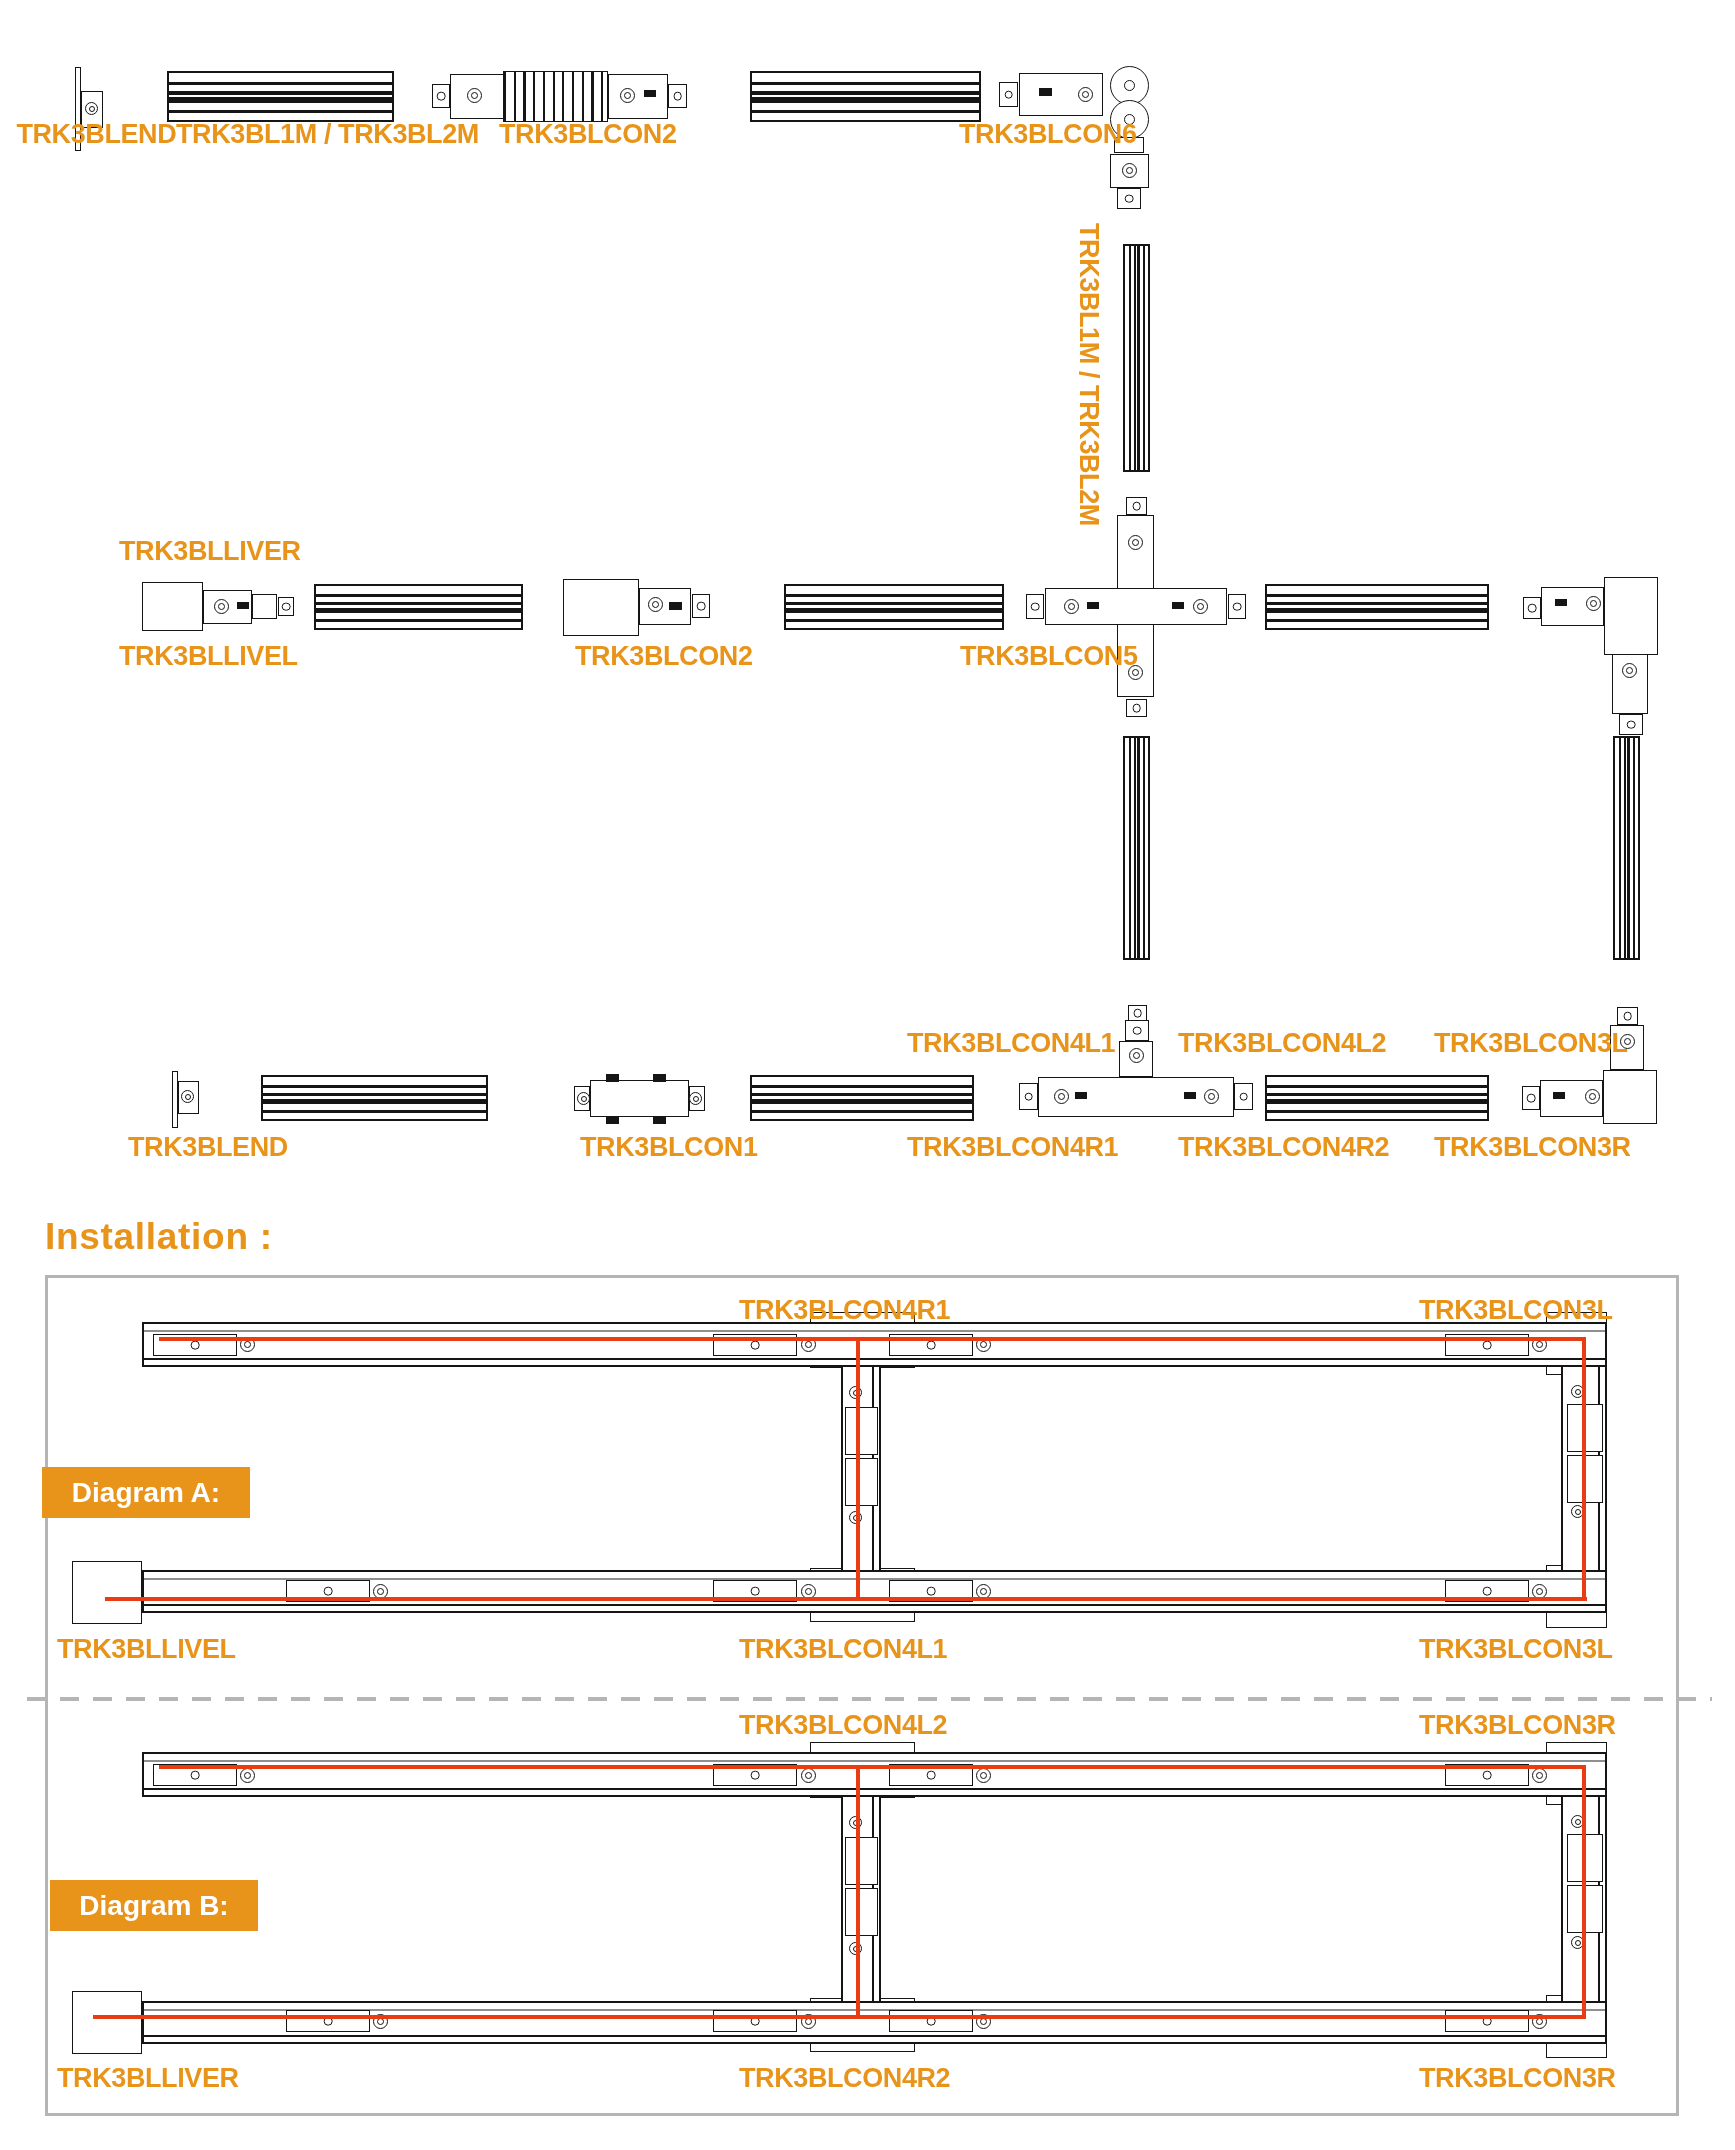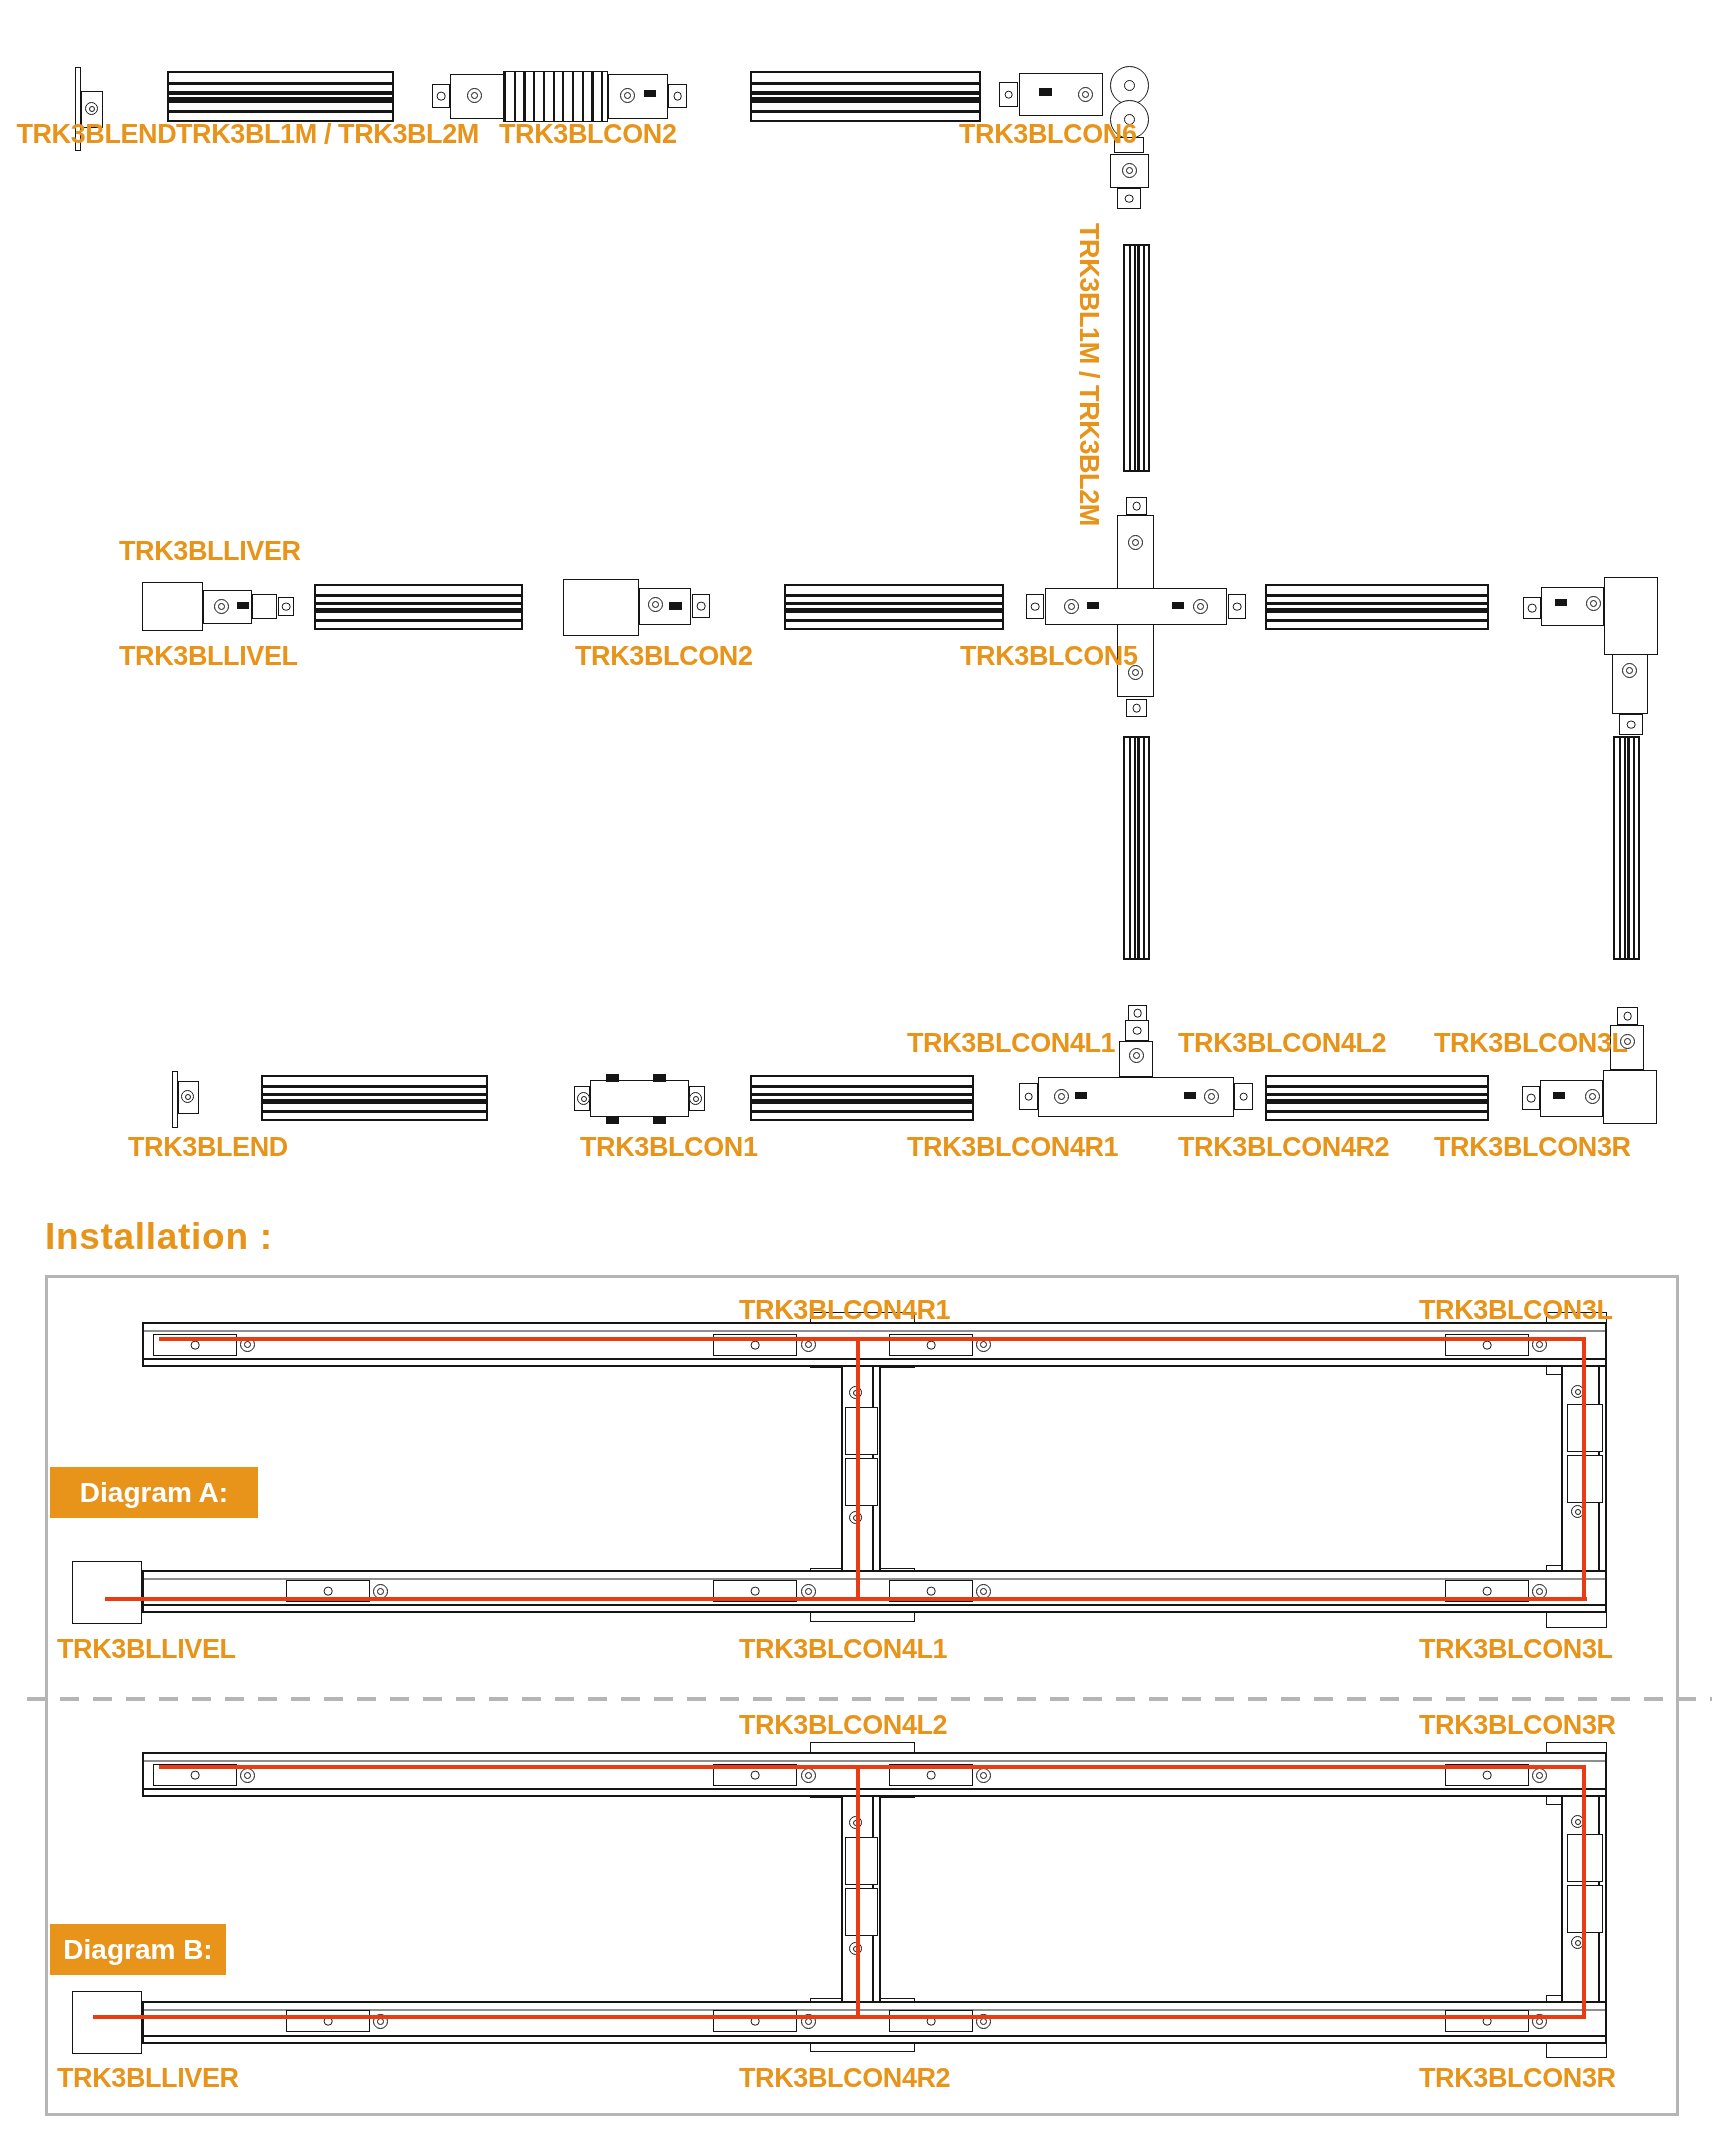--- a/index.html
+++ b/index.html
@@ -65,28 +65,28 @@
   <div class="lbl" style="left:907px;top:1132px">TRK3BLCON4R1</div>
   <div class="lbl" style="left:1178px;top:1132px">TRK3BLCON4R2</div>
   <div class="lbl" style="left:1434px;top:1132px">TRK3BLCON3R</div>
 
   <div class="heading" style="left:45px;top:1216px">Installation :</div>
   <div class="frame" style="left:45px;top:1275px;width:1628px;height:835px"></div>
   <div class="dash" style="left:27px;top:1697px;width:1685px"></div>
 
   <div class="lbl" style="left:739px;top:1295px">TRK3BLCON4R1</div>
   <div class="lbl" style="left:1419px;top:1295px">TRK3BLCON3L</div>
-  <div class="dtitle" style="left:50px;top:1467px;width:208px;height:51px">Diagram A:</div>
+  <div class="dtitle" style="left:42px;top:1467px;width:208px;height:51px">Diagram A:</div>
   <div class="lbl" style="left:57px;top:1634px">TRK3BLLIVEL</div>
   <div class="lbl" style="left:739px;top:1634px">TRK3BLCON4L1</div>
   <div class="lbl" style="left:1419px;top:1634px">TRK3BLCON3L</div>
 
   <div class="lbl" style="left:739px;top:1710px">TRK3BLCON4L2</div>
   <div class="lbl" style="left:1419px;top:1710px">TRK3BLCON3R</div>
-  <div class="dtitle" style="left:50px;top:1924px;width:176px;height:51px">Diagram B:</div>
+  <div class="dtitle" style="left:50px;top:1880px;width:208px;height:51px">Diagram B:</div>
   <div class="lbl" style="left:57px;top:2063px">TRK3BLLIVER</div>
   <div class="lbl" style="left:739px;top:2063px">TRK3BLCON4R2</div>
   <div class="lbl" style="left:1419px;top:2063px">TRK3BLCON3R</div>
 <div class="pr b" style="left: 75px; top: 67px; width: 6px; height: 84px;"></div>
     <div class="pr b" style="left: 81px; top: 91px; width: 22.4px; height: 37px;"></div>
     <div class="pr s" style="left: 85px; top: 102px; width: 13.4px; height: 13.4px;"></div>
     <div class="pr t" style="left: 167px; top: 71px; width: 227px; height: 51px;"></div>
     <div class="pr p" style="left: 432px; top: 84px; width: 18px; height: 24px;"></div>
     <div class="pr b" style="left: 450px; top: 74px; width: 54px; height: 45px;"></div>
     <div class="pr s" style="left: 467px; top: 88px; width: 15px; height: 15px;"></div>

